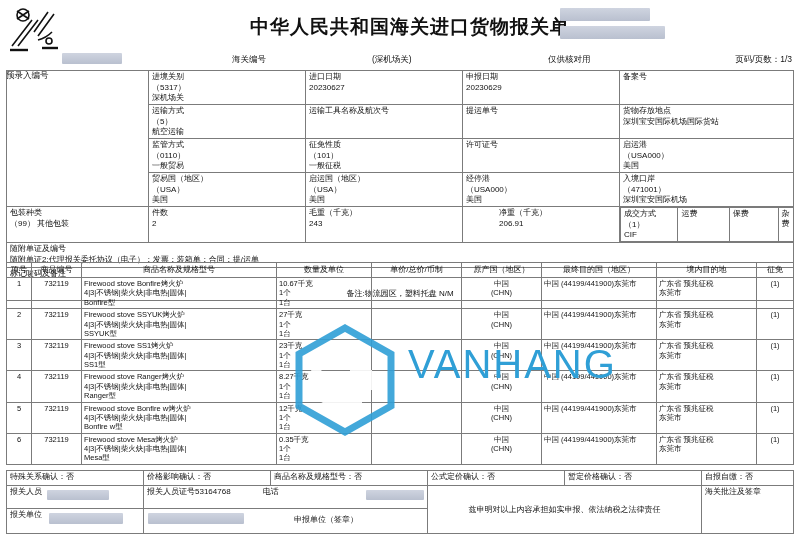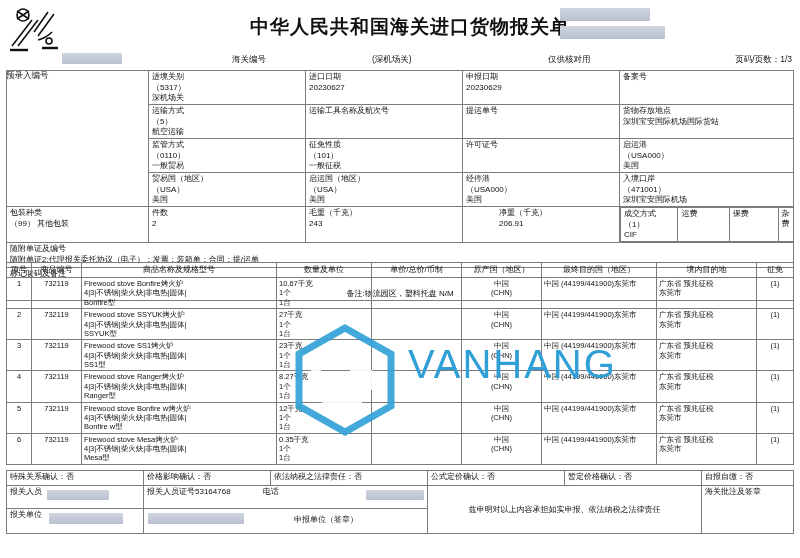--- a/index.html
+++ b/index.html
@@ -378,21 +378,21 @@
       <td class="ctr">(1)</td>
     </tr>
   </tbody>
     </table>
 
   <table class="t" id="grid-bottom">
     <tbody>
         <tr>
       <td style="width:130px;">特殊关系确认：否</td>
       <td style="width:120px;">价格影响确认：否</td>
-      <td style="width:150px;">依法纳税之法律责任：否</td>
+      <td style="width:150px;">商品名称及规格型号：否</td>
       <td style="width:130px;">公式定价确认：否</td>
       <td style="width:130px;">暂定价格确认：否</td>
       <td>自报自缴：否</td>
     </tr>
     <tr>
       <td style="position:relative;height:20px;">
         <span>报关人员</span>
         <span class="redact" style="position:absolute;left:40px;top:4px;width:62px;height:10px;"></span>
       </td>
       <td colspan="2" style="position:relative;">

